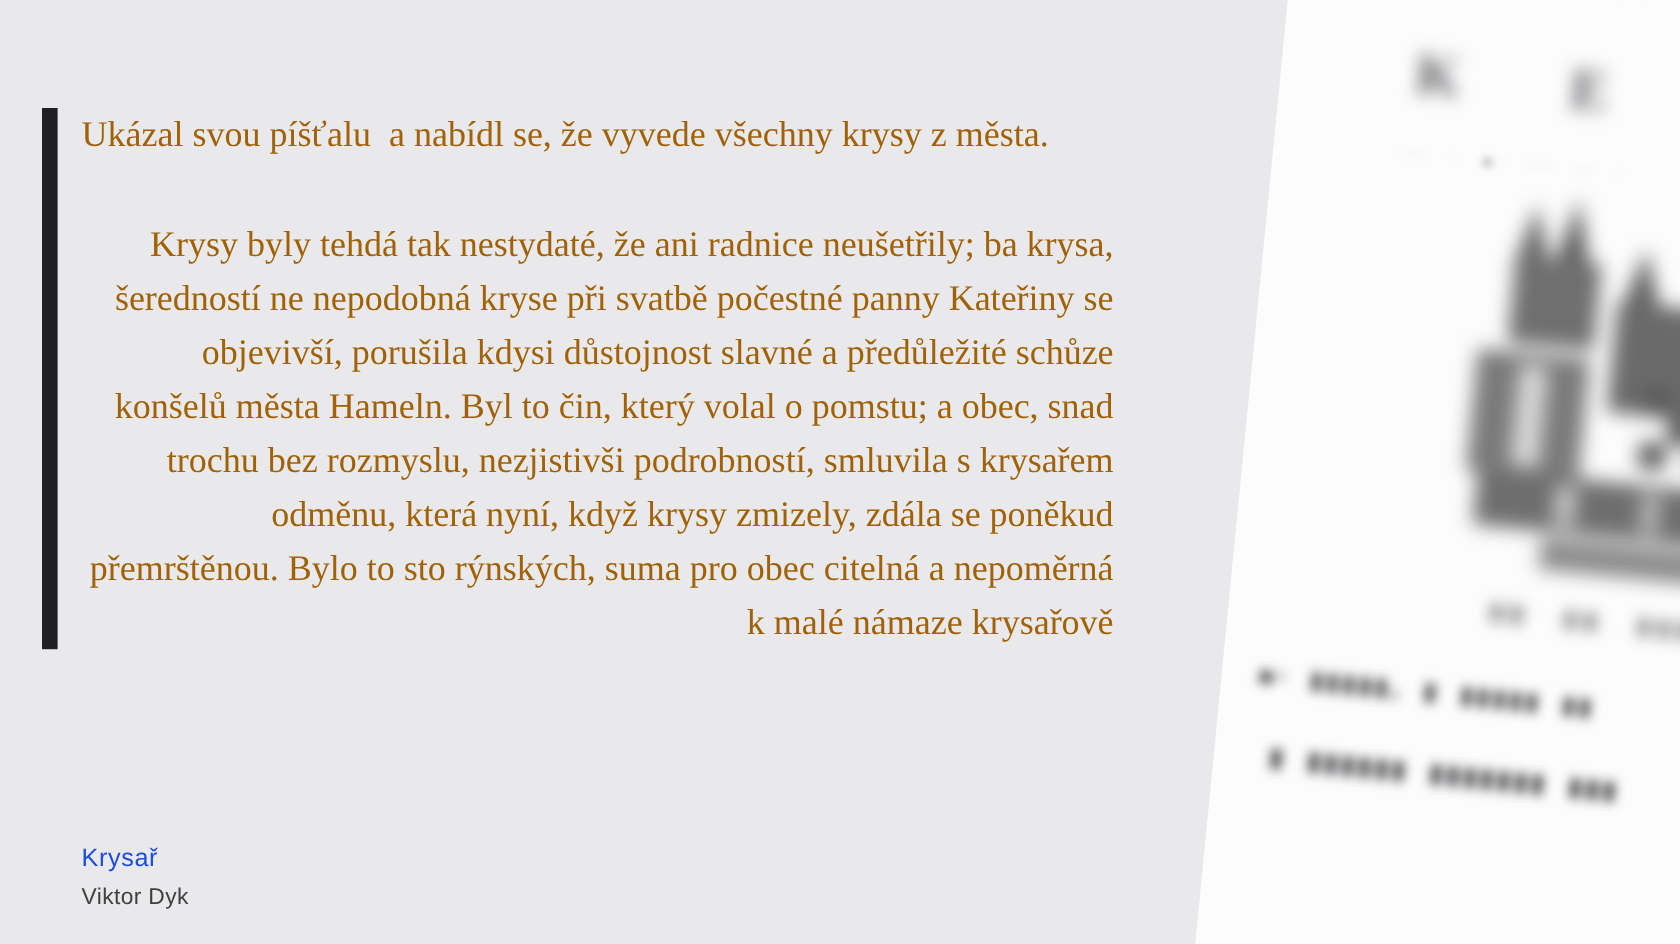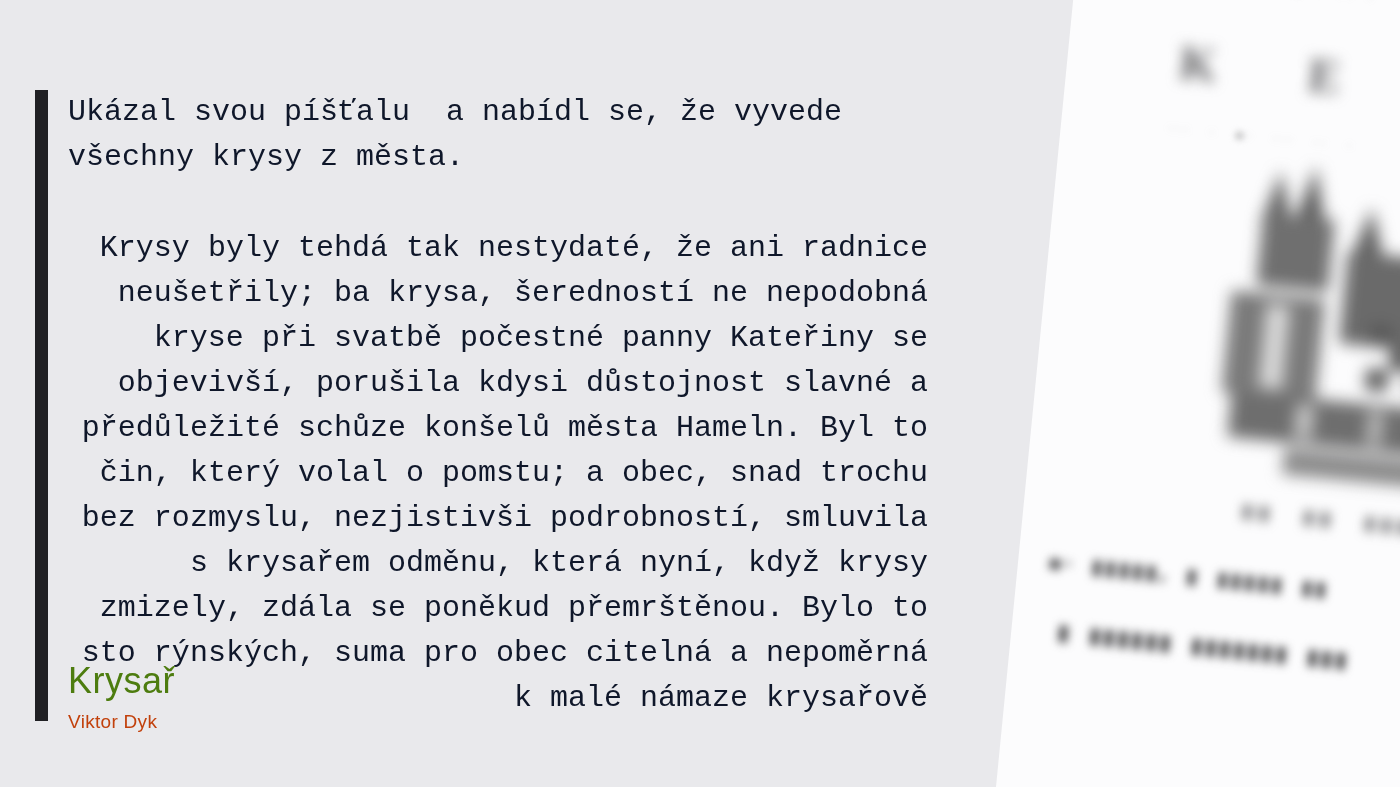--- a/index.html
+++ b/index.html
@@ -42,40 +42,41 @@
   
   .quote-block {
     position: absolute;
     left: 35px;
     top: 90px;
     width: 912px;
     border-left: 13px solid #202024;
     padding-left: 20px;
   }
   .quote-block p {
-    font-family: Liberation Mono, monospace;
+    font-family: Liberation Serif, serif;
     font-size: 30px;
     line-height: 45px;
-    color: #0f172a;
+    color: #a16207;
     white-space: pre-wrap;
     max-width: 860px;
   }
   .quote-block p + p { margin-top: 46px; text-align: right; }
 
   .citation { position: absolute; left: 68px; top: 660px; }
   .work-title {
-    font-size: 36px;
+    font-size: 21px;
     font-weight: 500;
-    color: #4d7c0f;
+    color: #1d4ed8;
     letter-spacing: 0.5px;
+    margin-top: 44px;
   }
   .author-name {
     margin-top: 9px;
     font-size: 19px;
-    color: #c2410c;
+    color: #404040;
     letter-spacing: 0.3px;
   }
 </style>
 </head>
 <body>
 
 <div class="stage">
 
   <div class="scan-page">
     <div class="scan-row r-top">· ·· ▪ · ·· ·</div>

